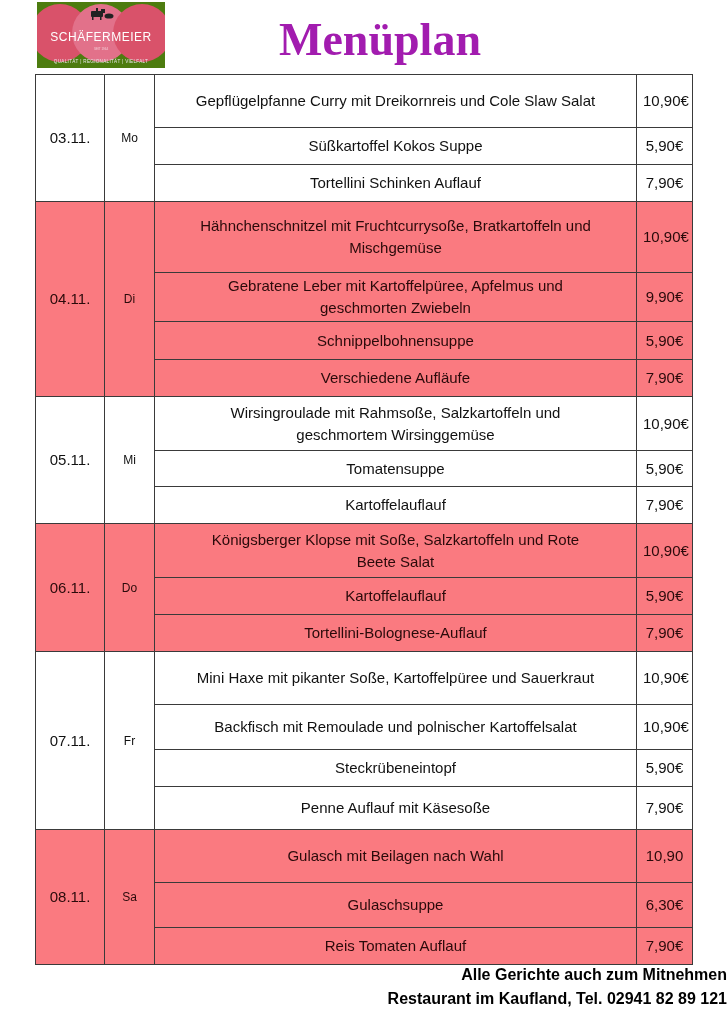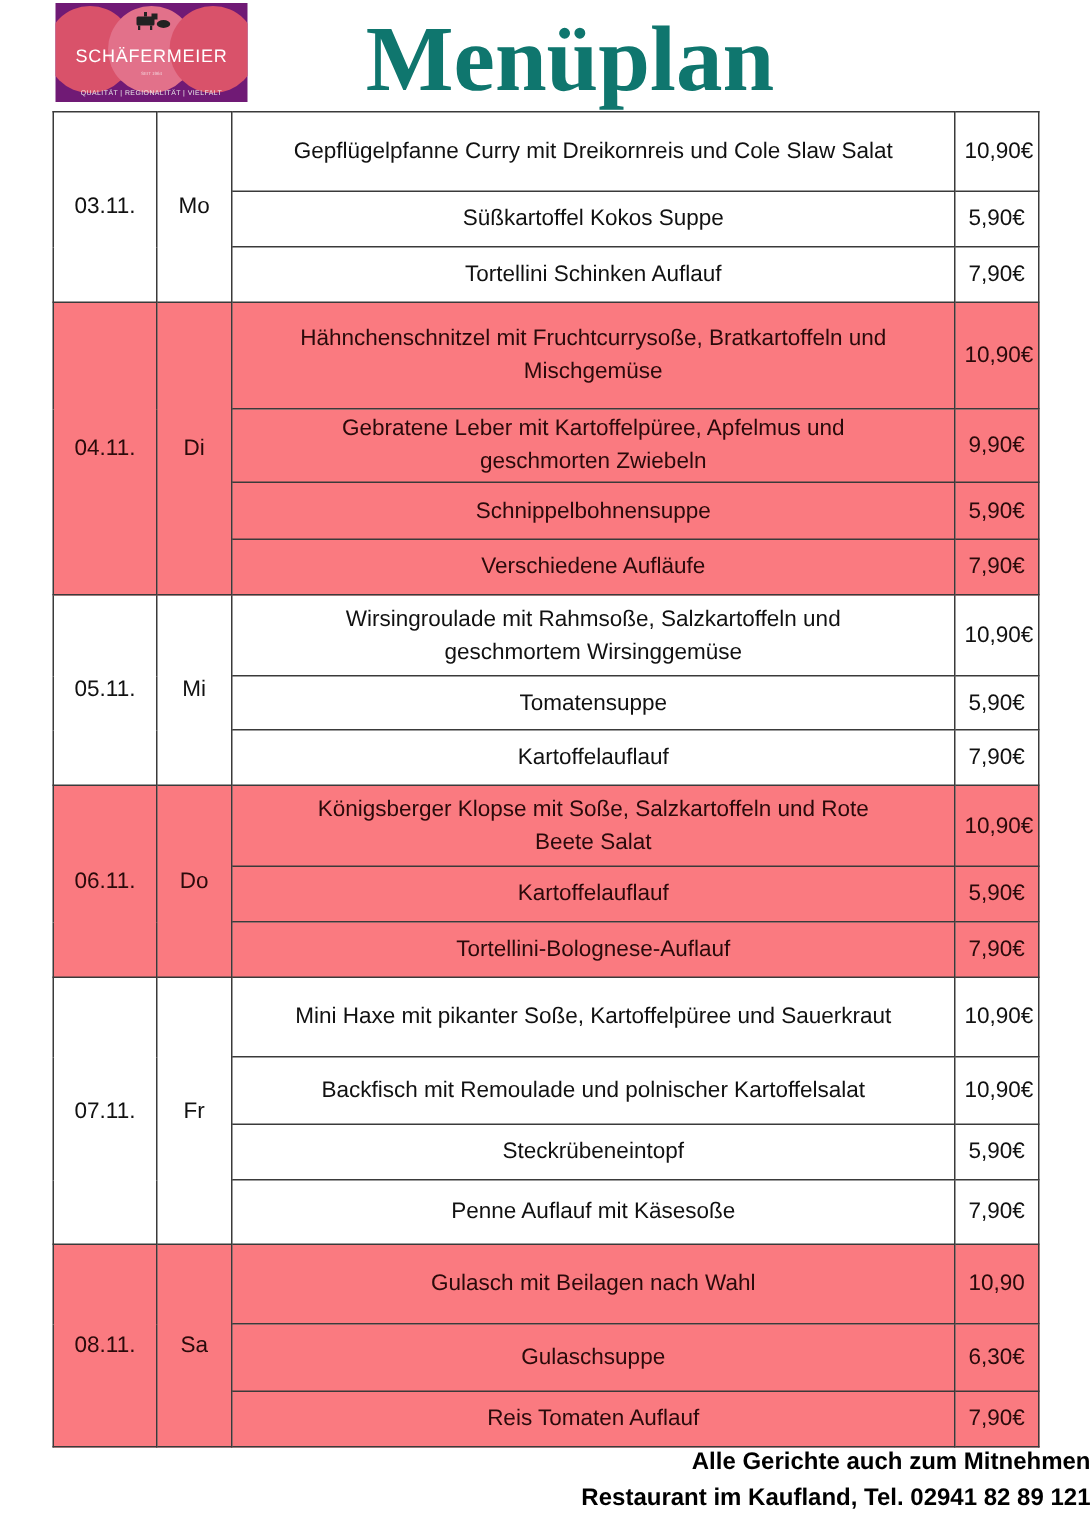--- a/index.html
+++ b/index.html
@@ -1,30 +1,30 @@
 <!DOCTYPE html>
 <html><head>
 <meta charset="utf-8">
 <style>
   html, body { margin: 0; padding: 0; background: #ffffff; }
   body { width: 727px; height: 1024px; position: relative; overflow: hidden; font-family: "Liberation Sans", "DejaVu Sans", sans-serif; color: #111; }
-  .logo { position: absolute; left: 37px; top: 2px; width: 128px; height: 66px; background: #701a75; overflow: hidden; }
+  .logo { position: absolute; left: 37px; top: 2px; width: 128px; height: 66px; background: #4d7c0f; overflow: hidden; }
   .logo .circ { position: absolute; top: 2px; width: 58px; height: 58px; border-radius: 50%; background: #d9526a; }
   .logo .c1 { left: -6px; }
   .logo .c2 { left: 35px; background: #e2718a; }
   .logo .c3 { left: 76px; }
   .logo .animals { position: absolute; left: 52px; top: 6px; width: 26px; height: 12px; }
   .logo .brand { position: absolute; left: 0; right: 0; top: 28px; text-align: center; color: #fff; font-size: 12px; letter-spacing: 0.5px; font-family: "Liberation Sans", sans-serif; }
   .logo .est { position: absolute; left: 0; right: 0; top: 45px; text-align: center; color: #f3d0d8; font-size: 3px; }
   .logo .tag { position: absolute; left: 0; right: 0; top: 57px; text-align: center; color: #e9e9e9; font-size: 4.6px; letter-spacing: 0.3px; }
-  .title { position: absolute; left: 200px; top: 10px; width: 360px; text-align: center; font-family: "Liberation Serif", "DejaVu Serif", serif; font-weight: bold; font-size: 62px; line-height: 60px; color: #0f766e; }
+  .title { position: absolute; left: 200px; top: 10px; width: 360px; text-align: center; font-family: "Liberation Serif", "DejaVu Serif", serif; font-weight: bold; font-size: 46px; line-height: 60px; color: #a21caf; }
   .menu { position: absolute; left: 35px; top: 74px; width: 657px; border-collapse: collapse; table-layout: fixed; }
   .menu td { border: 1px solid #3a3a3a; text-align: center; vertical-align: middle; font-size: 15px; line-height: 22px; padding: 0 6px; color: #111; }
   .menu td.date { font-size: 15px; }
-  .menu td.day { font-size: 15px; }
+  .menu td.day { font-size: 12px; }
   .menu td.price { font-size: 15px; }
   .menu tr.alt td { background: #fa7a80; color: #2a0a0a; }
   .footer { position: absolute; left: 0; width: 727px; text-align: right; font-weight: bold; font-size: 16px; color: #000; }
   .footer.l1 { top: 966px; }
   .footer.l2 { top: 990px; }
 </style>
 </head>
 <body>
 
 <div class="logo">

